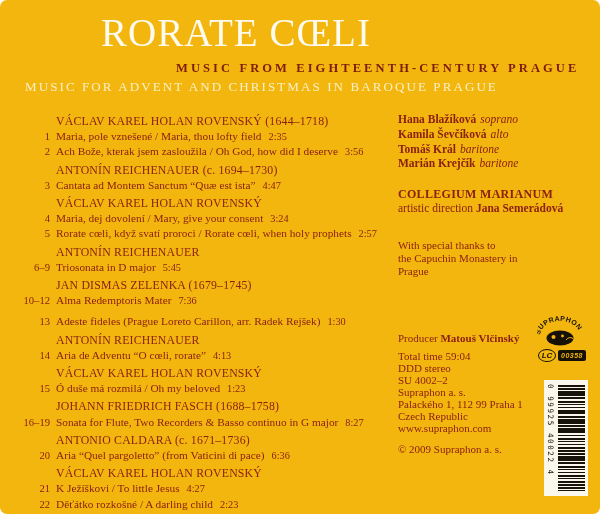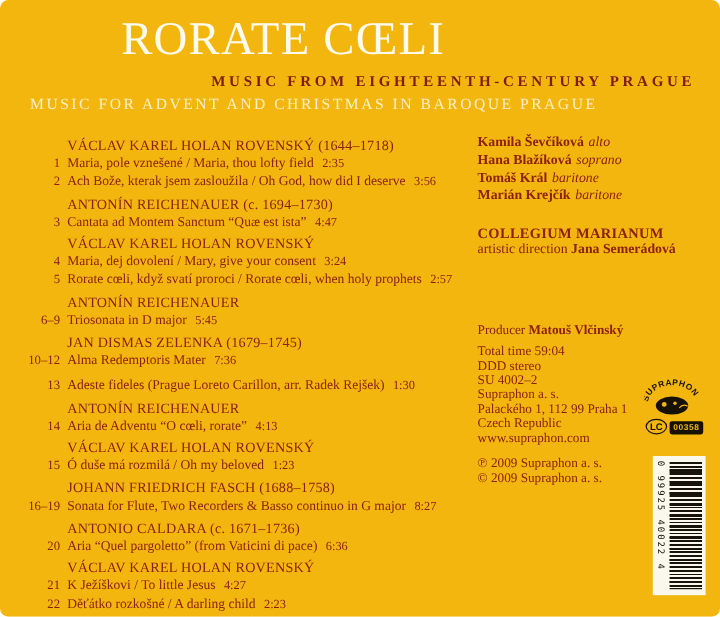--- a/index.html
+++ b/index.html
@@ -40,21 +40,21 @@
   .ensemble .ename{font-weight:bold;font-size:12px;letter-spacing:0.3px;white-space:nowrap;}
   .ensemble .edir{white-space:nowrap;}
   .ensemble .edir b{font-weight:bold;}
   .thanks{margin-top:24px;line-height:13px;font-size:11px;}
   .producer{margin-top:54px;font-size:11px;white-space:nowrap;}
   .producer b{font-weight:bold;}
   .release{margin-top:7px;line-height:11.9px;font-size:11px;}
   .copyright{margin-top:8px;line-height:13px;font-size:11px;}
   
   .supraphon-logo{position:absolute;left:537px;top:314px;}
-  .lc-row{position:absolute;left:538px;top:349px;display:flex;align-items:flex-end;gap:2px;}
+  .lc-row{position:absolute;left:538px;top:349px;display:flex;align-items:center;gap:2px;font-style:italic;}
   .lc-oval{
     width:16px;height:11px;border:1.6px solid #171105;border-radius:50%;
     display:flex;align-items:center;justify-content:center;
     font-family:"Liberation Sans",sans-serif;font-size:8px;font-weight:bold;color:#171105;
   }
   .lc-num{
     background:#171105;color:#F2B60E;border-radius:2px;
     font-family:"Liberation Sans",sans-serif;font-size:7px;font-weight:bold;
     padding:2px 3px;letter-spacing:0.5px;line-height:1;
   }
@@ -160,53 +160,56 @@
       <div class="row track">
         <span class="num">22</span>
         <span class="title">Děťátko rozkošné / A darling child</span>
         <span class="time">2:23</span>
       </div>
     </div>
 
   <aside class="credits">
     <div>
       <div class="performer">
+        <span class="pname">Hana Blažíková</span><span class="prole">soprano</span>
+      </div>
+      <div class="performer">
         <span class="pname">Kamila Ševčíková</span><span class="prole">alto</span>
-      </div>
-      <div class="performer">
-        <span class="pname">Hana Blažíková</span><span class="prole">soprano</span>
       </div>
       <div class="performer">
         <span class="pname">Tomáš Král</span><span class="prole">baritone</span>
       </div>
       <div class="performer">
         <span class="pname">Marián Krejčík</span><span class="prole">baritone</span>
       </div>
     </div>
 
     <div class="ensemble">
       <div class="ename">COLLEGIUM MARIANUM</div>
       <div class="edir"><span>artistic direction </span><b>Jana Semerádová</b></div>
     </div>
 
+    <div class="thanks">
+      <div>With special thanks to</div>
+      <div>the Capuchin Monastery in Prague</div>
+    </div>
 
     <div class="producer"><span>Producer </span><b>Matouš Vlčinský</b></div>
 
     <div class="release">
       <div>Total time 59:04</div>
       <div>DDD stereo</div>
       <div>SU 4002–2</div>
       <div>Supraphon a. s.</div>
       <div>Palackého 1, 112 99 Praha 1</div>
       <div>Czech Republic</div>
       <div>www.supraphon.com</div>
     </div>
 
     <div class="copyright">
-      <div>℗ 2009 Supraphon a. s.</div>
       <div>© 2009 Supraphon a. s.</div>
     </div>
   </aside>
 
   <svg class="supraphon-logo" width="46" height="34" viewBox="0 0 46 34">
     <defs>
         <path id="sl-arc" d="M 3,22 A 20,15 0 0 1 43,22"></path>
       </defs>
     <text font-size="7" font-weight="bold" fill="#171105" letter-spacing="0.4" font-family="Liberation Sans, sans-serif">
       <textPath href="#sl-arc" startOffset="1">SUPRAPHON</textPath>

